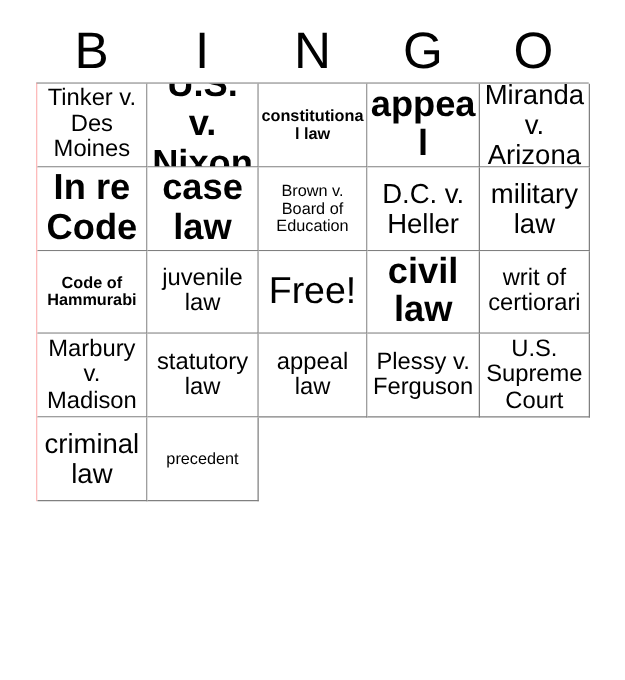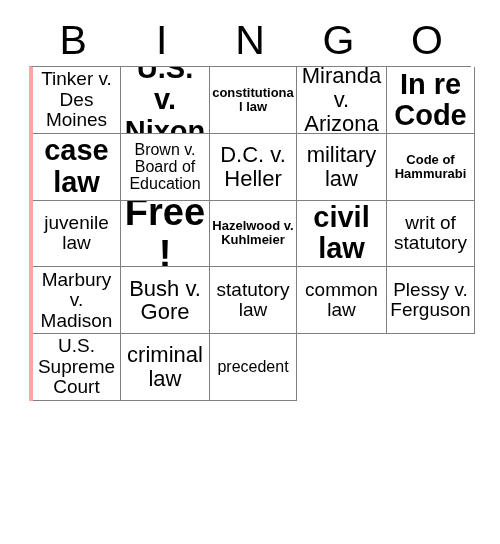--- a/index.html
+++ b/index.html
@@ -49,21 +49,21 @@
   #bingo-grid {
     position: absolute;
     left: 29px;
     top: 66px;
     width: 442px;
     height: 335px;
     display: grid;
     grid-template-columns: 88px 89px 87px 90px 88px;
     grid-template-rows: repeat(5, 1fr);
     border-top: 1px solid #808080;
-    border-left: 4px solid #fca5a5;
+    border-left: 1px solid #fca5a5;
     box-sizing: border-box;
     background: #ffffff;
   }
   .bingo-cell {
     border-right: 1px solid #808080;
     border-bottom: 1px solid #808080;
     box-sizing: border-box;
     display: flex;
     align-items: center;
     justify-content: center;
@@ -78,23 +78,23 @@
     line-height: 1.08;
     word-wrap: break-word;
     overflow-wrap: break-word;
     hyphens: none;
   }
 
   
   .sz-xl  { font-size: 29px; font-weight: bold; }
   .sz-lg  { font-size: 22px; }
   .sz-md  { font-size: 19px; }
-  .sz-sm  { font-size: 16px; }
+  .sz-sm  { font-size: 13px; }
   .sz-xs  { font-size: 13px; font-weight: bold; }
-  .sz-free{ font-size: 38px; font-weight: bold; }
+  .sz-free{ font-size: 30px; }
 </style>
 </head>
 <body>
 
 <div id="bingo-card">
 
   <div id="bingo-header">
     <div class="header-letter">B</div>
     <div class="header-letter">I</div>
     <div class="header-letter">N</div>
@@ -105,20 +105,23 @@
   <div id="bingo-grid">
 
     <div class="bingo-cell">
       <span class="cell-text sz-md">Tinker v. Des Moines</span>
     </div>
     <div class="bingo-cell">
       <span class="cell-text sz-xl">U.S. v. Nixon</span>
     </div>
     <div class="bingo-cell">
       <span class="cell-text sz-xs">constitutional law</span>
+    </div>
+    <div class="bingo-cell">
+      <span class="cell-text sz-xl">appeal</span>
     </div>
     <div class="bingo-cell">
       <span class="cell-text sz-lg">Miranda v. Arizona</span>
     </div>
 
     <div class="bingo-cell">
       <span class="cell-text sz-xl">In re Code</span>
     </div>
     <div class="bingo-cell">
       <span class="cell-text sz-xl">case law</span>
@@ -136,40 +139,34 @@
     <div class="bingo-cell">
       <span class="cell-text sz-xs">Code of Hammurabi</span>
     </div>
     <div class="bingo-cell">
       <span class="cell-text sz-md">juvenile law</span>
     </div>
     <div class="bingo-cell">
       <span class="cell-text sz-free">Free!</span>
     </div>
     <div class="bingo-cell">
-      <span class="cell-text sz-xs">Hazelwood v. Kuhlmeier</span>
-    </div>
-    <div class="bingo-cell">
       <span class="cell-text sz-xl">civil law</span>
     </div>
 
     <div class="bingo-cell">
-      <span class="cell-text sz-md">writ of statutory</span>
+      <span class="cell-text sz-md">writ of certiorari</span>
     </div>
     <div class="bingo-cell">
       <span class="cell-text sz-md">Marbury v. Madison</span>
     </div>
     <div class="bingo-cell">
-      <span class="cell-text sz-lg">Bush v. Gore</span>
-    </div>
-    <div class="bingo-cell">
       <span class="cell-text sz-md">statutory law</span>
     </div>
     <div class="bingo-cell">
-      <span class="cell-text sz-md">common law</span>
+      <span class="cell-text sz-md">appeal law</span>
     </div>
 
     <div class="bingo-cell">
       <span class="cell-text sz-md">Plessy v. Ferguson</span>
     </div>
     <div class="bingo-cell">
       <span class="cell-text sz-md">U.S. Supreme Court</span>
     </div>
     <div class="bingo-cell">
       <span class="cell-text sz-lg">criminal law</span>

